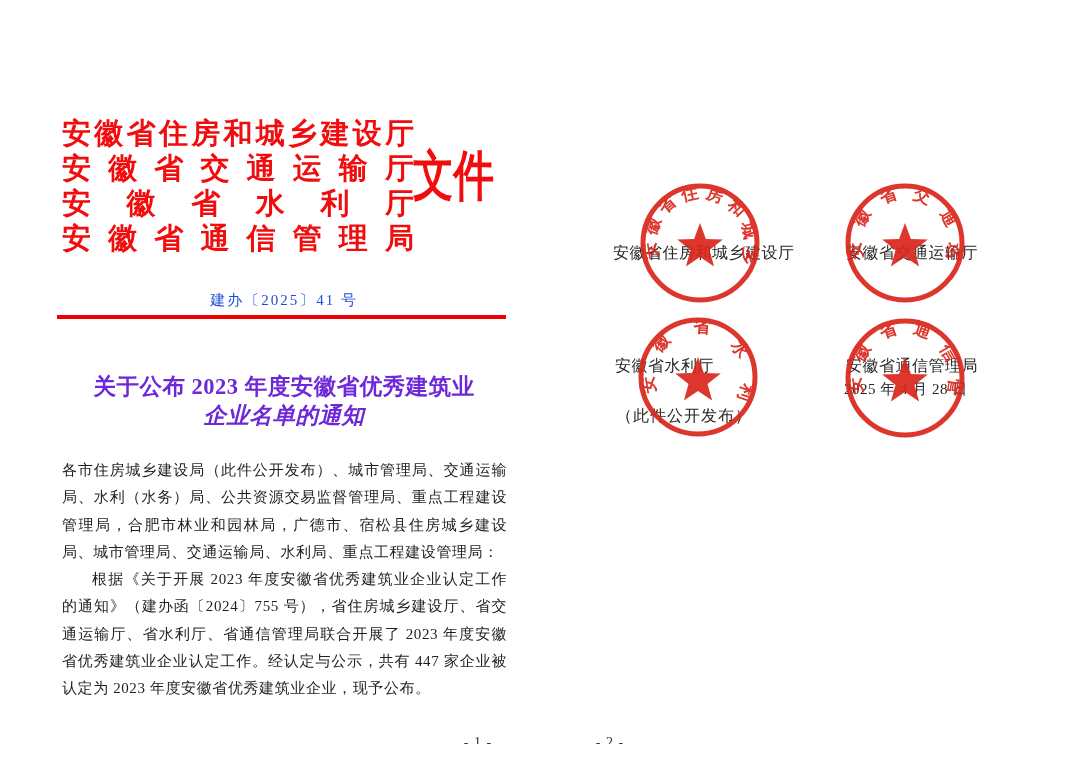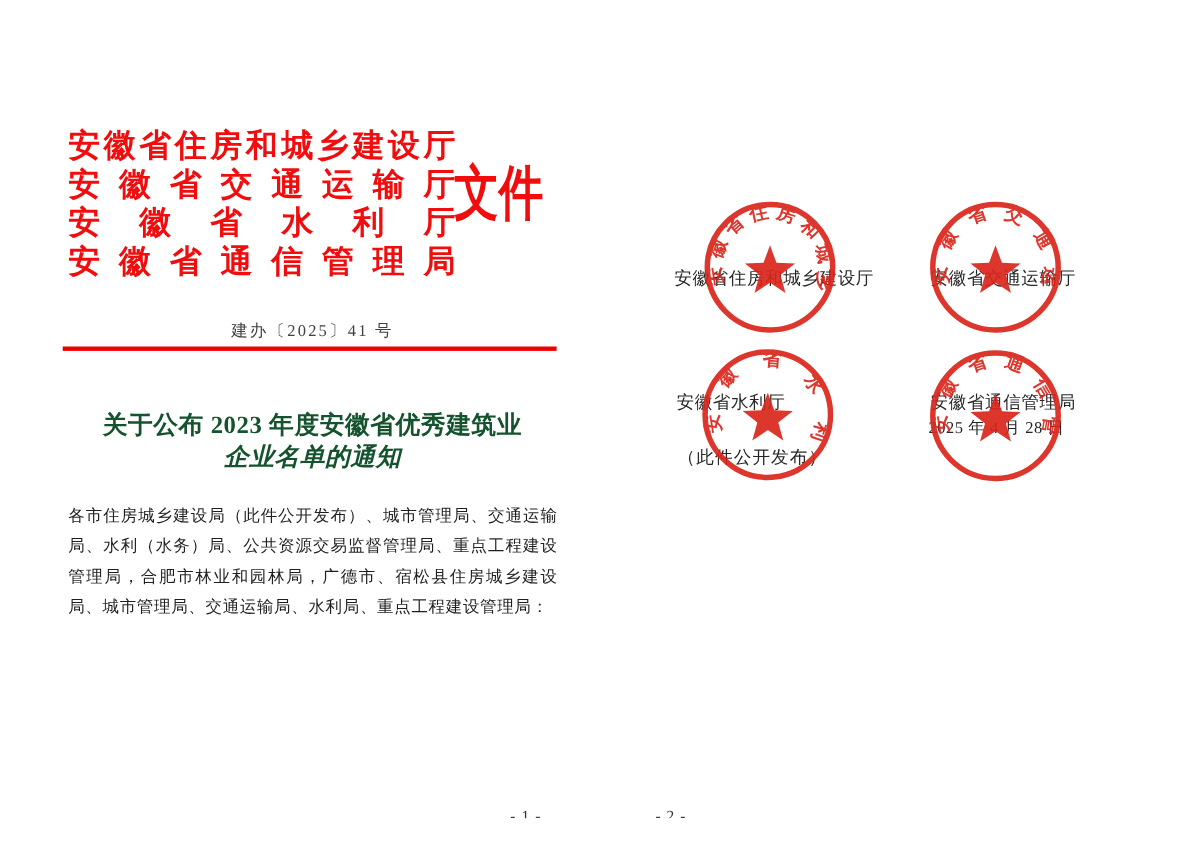--- a/index.html
+++ b/index.html
@@ -13,28 +13,28 @@
     color:#f10d0d; font-weight:bold; font-size:29px; line-height:32px;
     text-align:justify; text-align-last:justify;
   }
   .doc-mark {
     position:absolute; left:413px; top:148px; color:#f10d0d; font-weight:bold;
     font-size:54px; line-height:56px; transform:scale(0.75,1); transform-origin:left top;
     white-space:nowrap;
   }
   .doc-number {
     position:absolute; left:62px; top:291px; width:444px; text-align:center;
-    font-size:15px; letter-spacing:2px; color:#404040;
+    font-size:15px; letter-spacing:2px; color:#1d4ed8;
   }
   .red-rule {
     position:absolute; left:57px; top:315px; width:449px; height:4px; background:#ee0000;
   }
   .doc-title {
     position:absolute; left:62px; width:444px; text-align:center;
-    font-weight:bold; color:#14532d; font-size:22.5px; line-height:26px; letter-spacing:0.5px;
+    font-weight:bold; color:#6d28d9; font-size:22.5px; line-height:26px; letter-spacing:0.5px;
   }
   .title-1 { top:374px; }
   .title-2 { top:403px;font-style:italic; }
   .body-text {
     position:absolute; left:62px; top:457px; width:445px; color:#1f1f1f;
   }
   .body-text p {
     margin:0; font-size:15px; line-height:27.3px; letter-spacing:0.6px;
     text-align:justify;
   }
@@ -80,20 +80,21 @@
 
   <div class="doc-number">建办〔2025〕41 号</div>
 
   <div class="red-rule"></div>
 
   <div class="doc-title title-1">关于公布 2023 年度安徽省优秀建筑业</div>
   <div class="doc-title title-2">企业名单的通知</div>
 
   <div class="body-text">
     <p>各市住房城乡建设局（此件公开发布）、城市管理局、交通运输局、水利（水务）局、公共资源交易监督管理局、重点工程建设管理局，合肥市林业和园林局，广德市、宿松县住房城乡建设局、城市管理局、交通运输局、水利局、重点工程建设管理局：</p>
+    <p class="indent">根据《关于开展 2023 年度安徽省优秀建筑业企业认定工作的通知》（建办函〔2024〕755 号），省住房城乡建设厅、省交通运输厅、省水利厅、省通信管理局联合开展了 2023 年度安徽省优秀建筑业企业认定工作。经认定与公示，共有 447 家企业被认定为 2023 年度安徽省优秀建筑业企业，现予公布。</p>
   </div>
 
   <div class="page-num page-num-1">- 1 -</div>
 
   <div class="caption cap-1">安徽省住房和城乡建设厅</div>
   <div class="caption cap-2">安徽省交通运输厅</div>
   <div class="caption cap-3">安徽省水利厅</div>
   <div class="caption cap-4">安徽省通信管理局</div>
   <div class="caption seal-date">2025 年 4 月 28 日</div>
   <div class="caption public-note">（此件公开发布）</div>

